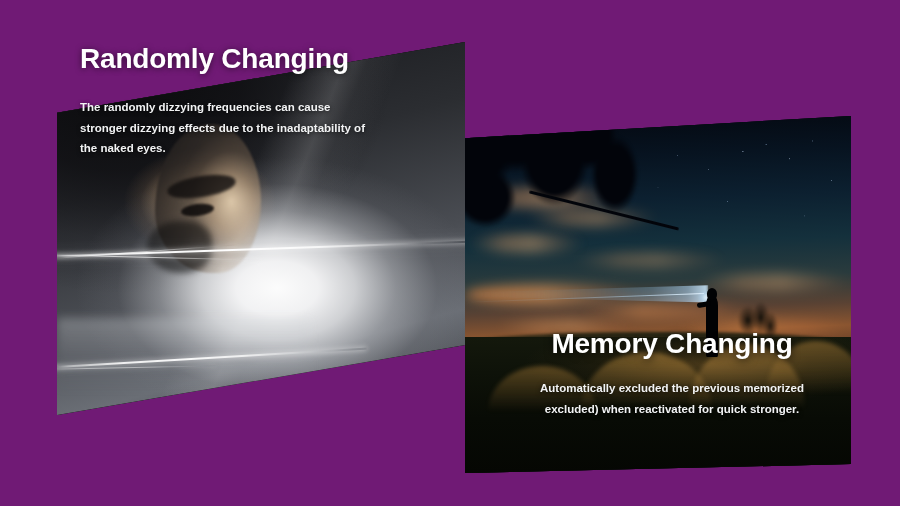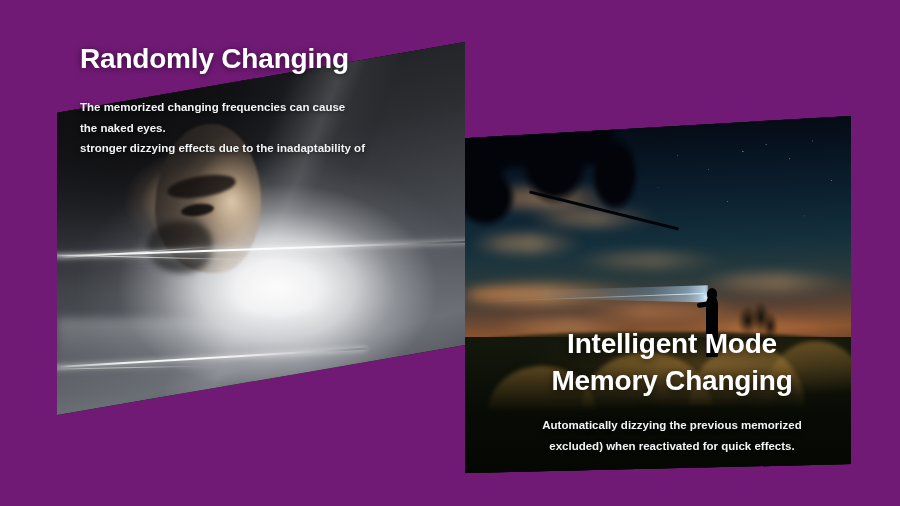--- a/index.html
+++ b/index.html
@@ -484,30 +484,29 @@
       <div class="person-head"></div>
       <div class="person-arm"></div>
     </div>
   </div>
 
   <div class="text-left">
     <h2 class="heading-left">
       <span class="line">Randomly Changing</span>
     </h2>
     <p class="body-left">
-      <span class="line">The memorized changing frequencies can cause</span>
+      <span class="line">The randomly dizzying frequencies can cause</span>
+      <span class="line">stronger dizzying effects due to the inadaptability of</span>
       <span class="line">the naked eyes.</span>
-      <span class="line">stronger dizzying effects due to the inadaptability of</span>
     </p>
   </div>
 
   <div class="text-right">
     <h2 class="heading-right">
-      <span class="line">Intelligent Mode</span>
       <span class="line">Memory Changing</span>
     </h2>
     <p class="body-right">
-      <span class="line">Automatically dizzying the previous memorized</span>
-      <span class="line">excluded) when reactivated for quick effects.</span>
+      <span class="line">Automatically excluded the previous memorized</span>
+      <span class="line">excluded) when reactivated for quick stronger.</span>
     </p>
   </div>
 
 </div>
 
 </body></html>

